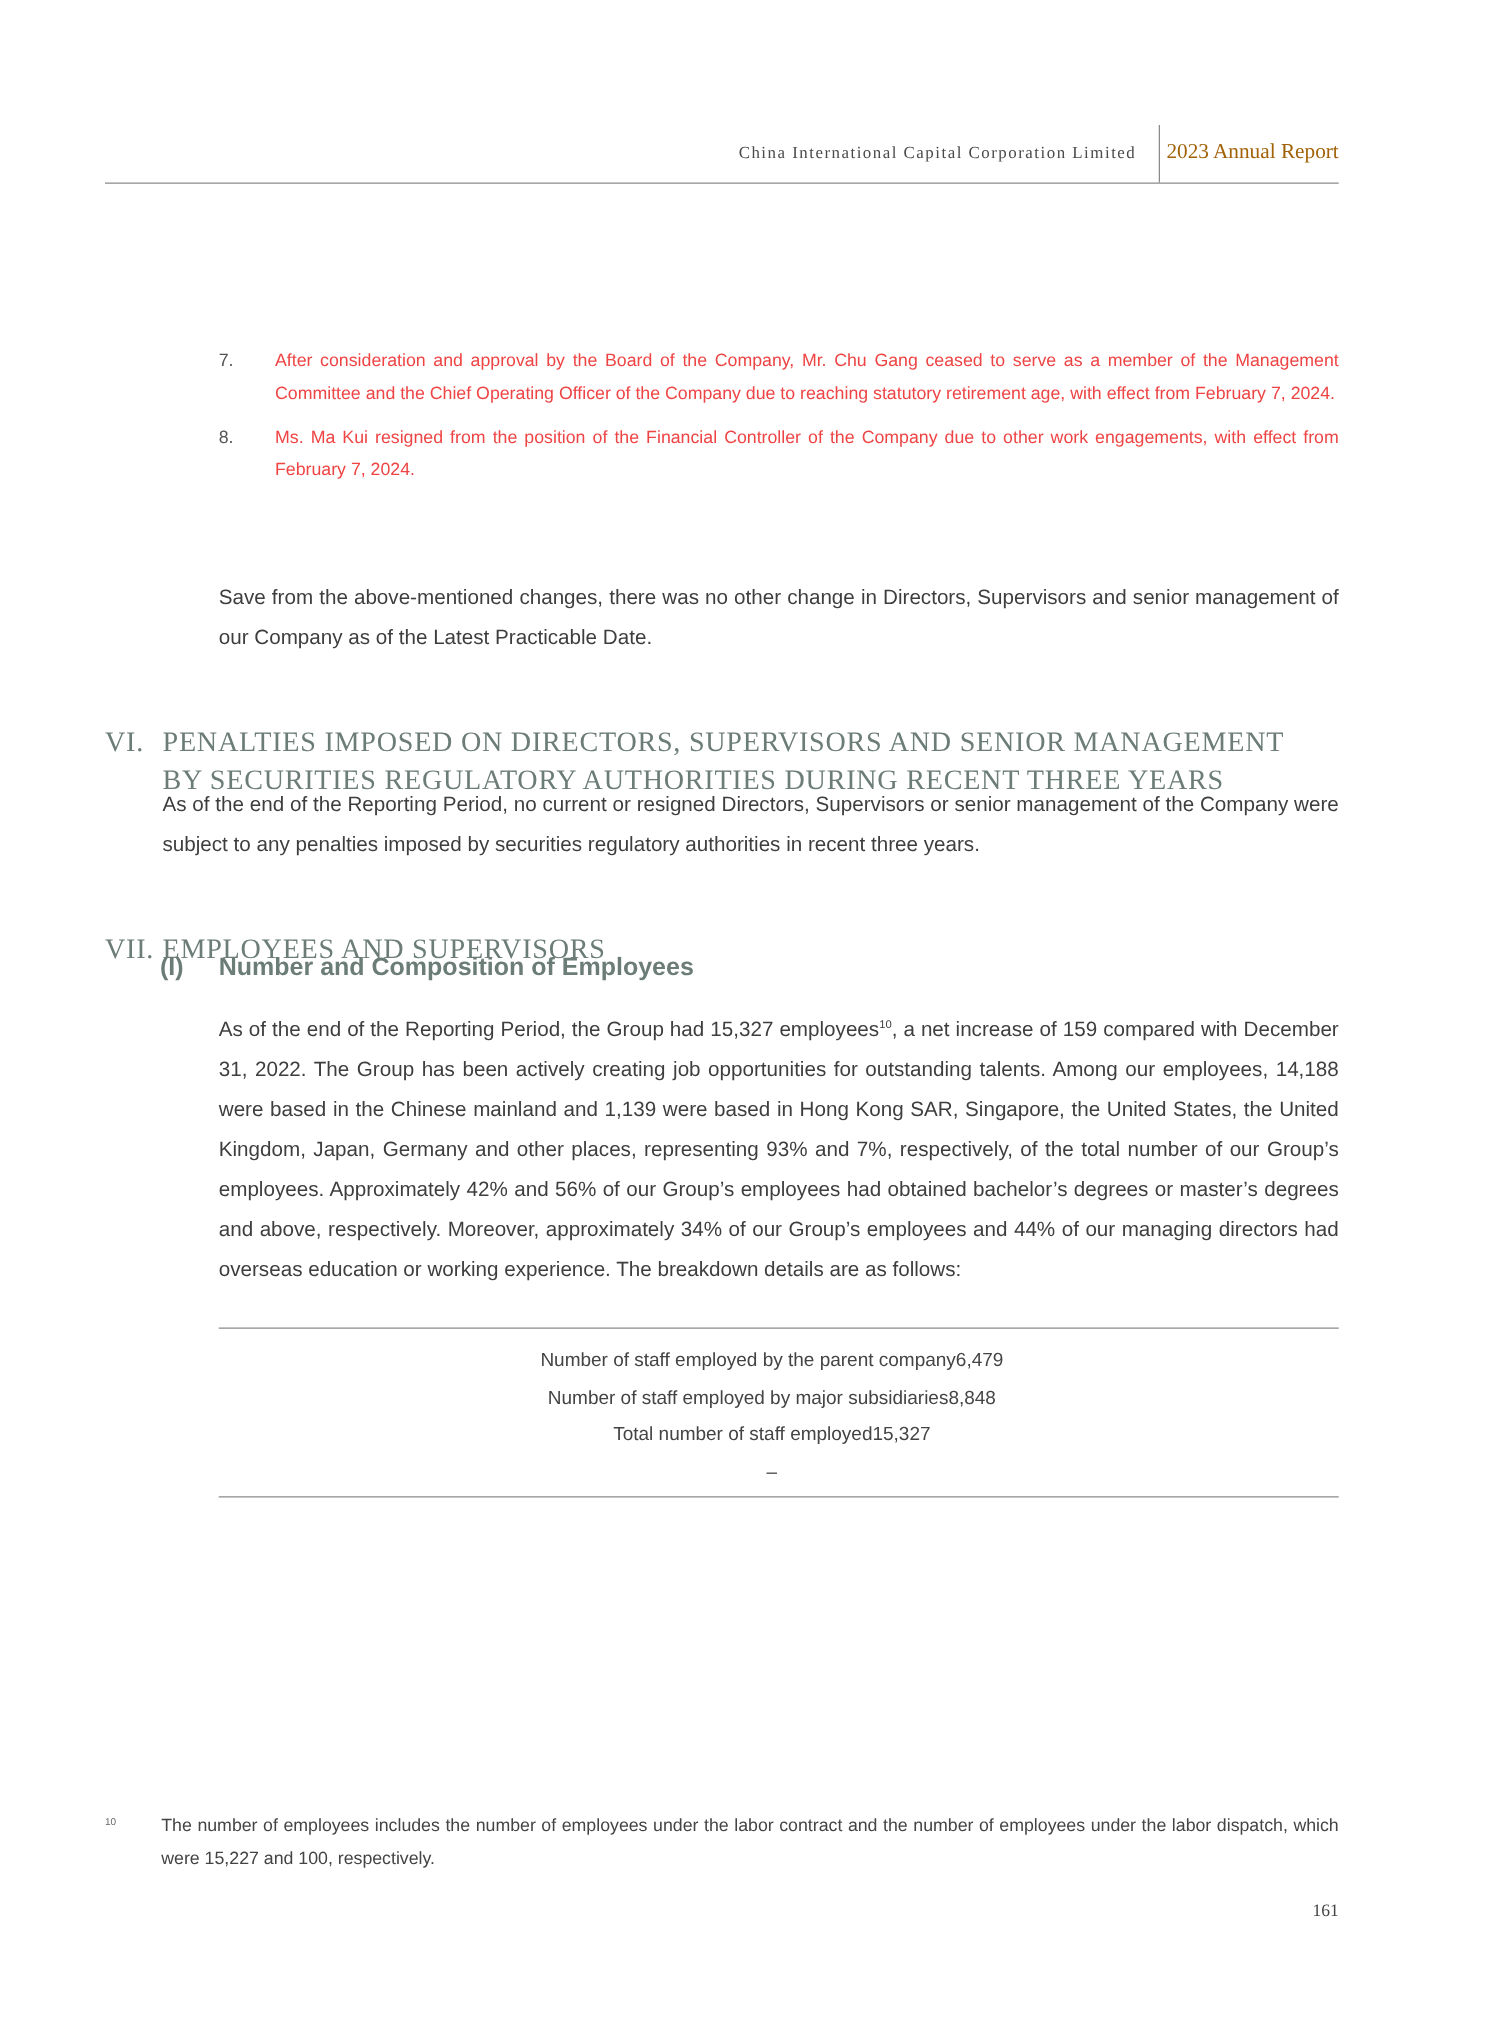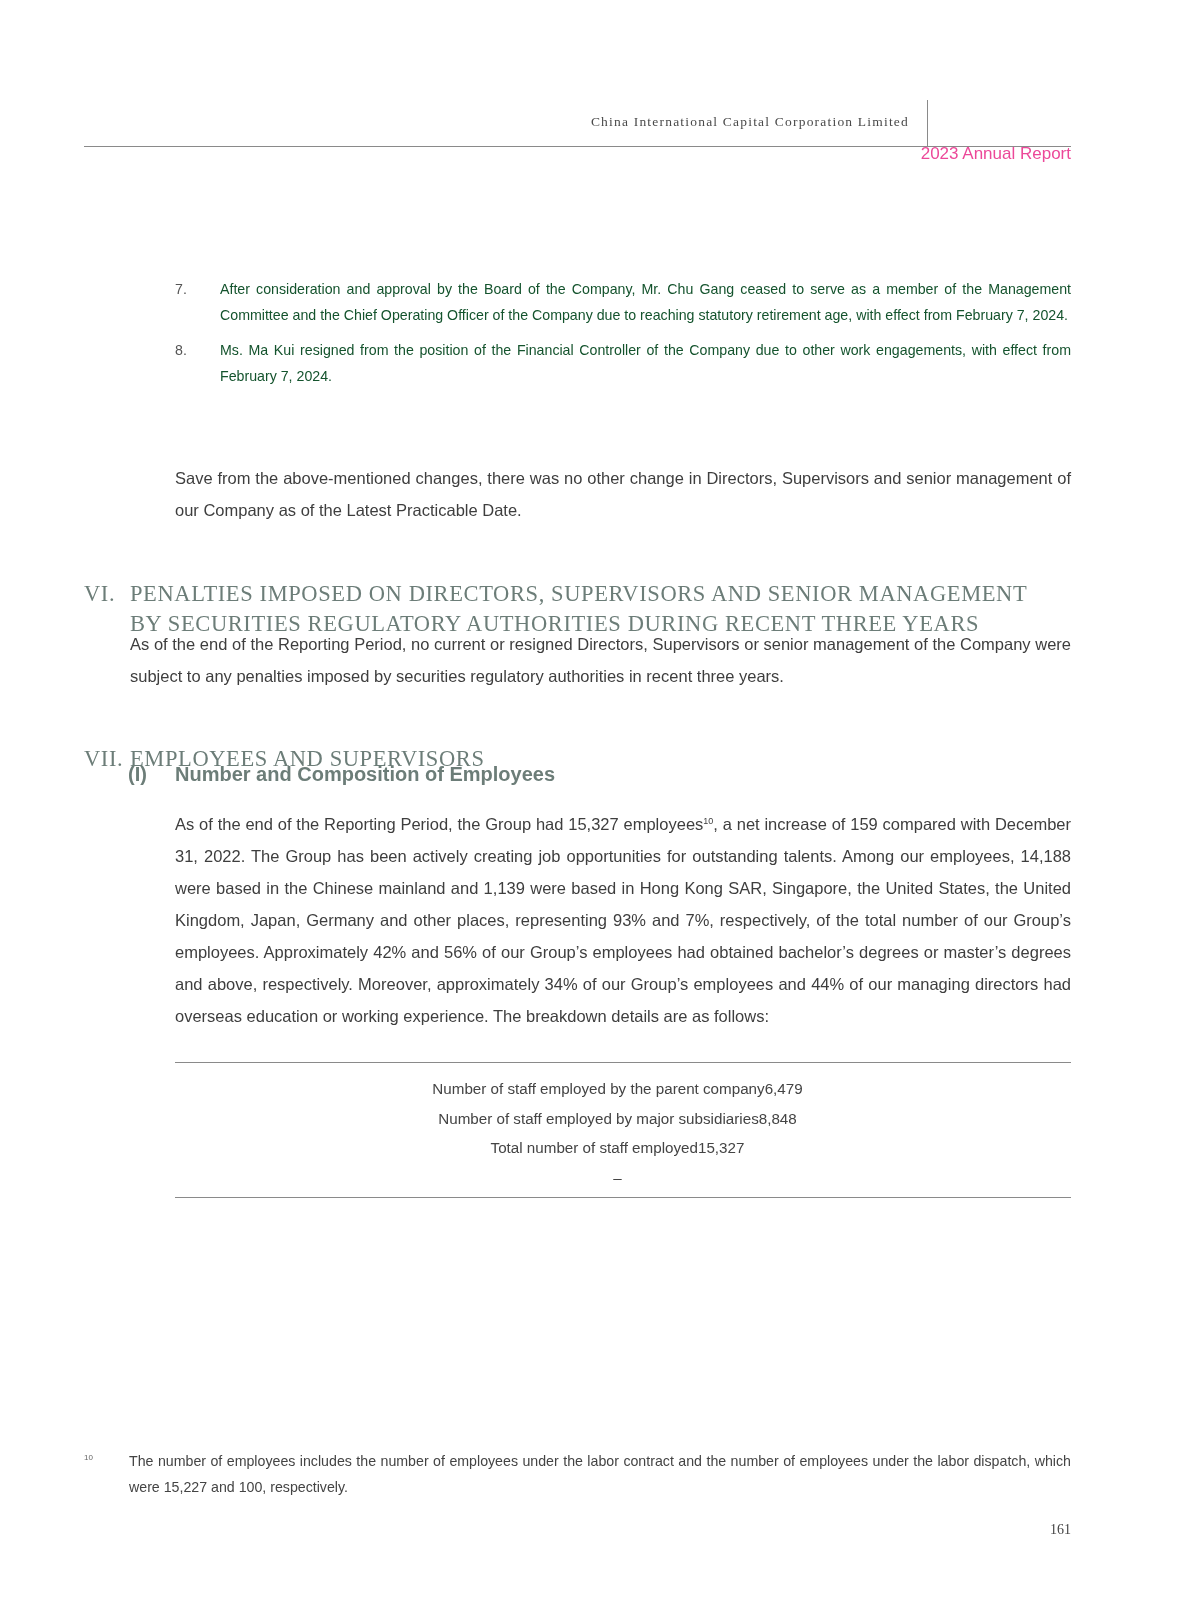--- a/index.html
+++ b/index.html
@@ -1,25 +1,25 @@
 <!DOCTYPE html>
 <html><head>
   <meta charset="utf-8">
   <style>
     html, body { margin: 0; padding: 0; background: #ffffff; }
     body { width: 1190px; height: 1615px; position: relative; overflow: hidden; color: #3a3a3a; font-family: "Liberation Sans", sans-serif; }
 
     .header { position: absolute; top: 100px; left: 84px; width: 987px; height: 46px; border-bottom: 1px solid #8a8a8a; }
     .header .company { position: absolute; right: 162px; top: 14px; font-family: "Liberation Serif", serif; font-size: 13.5px; letter-spacing: 1.2px; color: #4a4a4a; }
     .header .divider { position: absolute; right: 143px; top: 0; width: 1px; height: 46px; background: #8a8a8a; }
-    .header .report { position: absolute; right: 0; top: 11px; font-family: Liberation Sans, sans-serif; font-size: 17px; color: #ec4899; margin-top: 33px; }
+    .header .report { position: absolute; right: 0; top: 11px; font-family: Liberation Serif, serif; font-size: 17px; color: #a16207; }
     .list { position: absolute; left: 175px; top: 276px; width: 896px; }
     .list-item { display: flex; margin-bottom: 9px; }
     .list-item .num { width: 45px; flex: 0 0 45px; font-size: 14.2px; line-height: 26px; color: #555; }
-    .list-item .txt { flex: 1; text-align: justify; font-size: 14.2px; line-height: 26px; color: #14532d; }
+    .list-item .txt { flex: 1; text-align: justify; font-size: 14.2px; line-height: 26px; color: #ef4444; }
 
     .para { position: absolute; text-align: justify; font-size: 16.5px; line-height: 32px; color: #3e3e3e; }
     .p-save { left: 175px; top: 462px; width: 896px; }
     .p-penalties { left: 130px; top: 628px; width: 941px; }
     .p-employees { left: 175px; top: 808px; width: 896px; }
 
     .section-h { position: absolute; left: 84px; font-family: "Liberation Serif", serif; font-size: 22.5px; line-height: 30px; color: #6c7d78; letter-spacing: 0.6px; }
     .section-h .roman { display: inline-block; margin-top: 24px; }
     .h-vi { top: 555px; width: 990px; }
     .h-vi .roman { width: 46px; }

